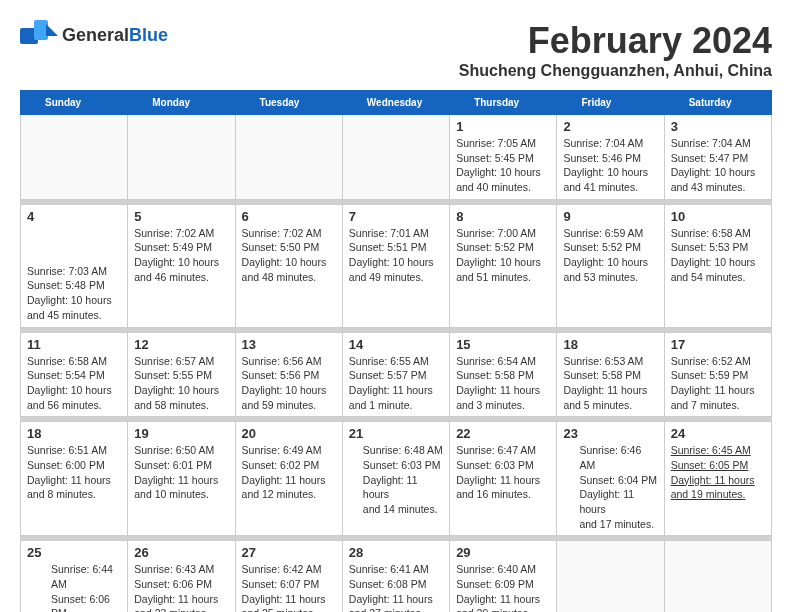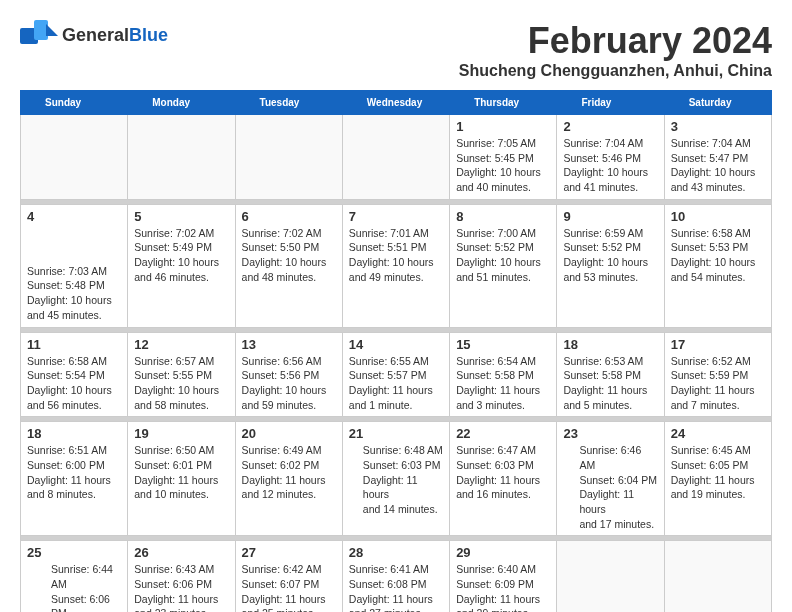--- a/index.html
+++ b/index.html
@@ -285,21 +285,21 @@
         </td>
         <td>
           <span class="day-number">23</span>
           <div class="day-info" style="white-space: pre-line; margin-left: 16px;">Sunrise: 6:46 AM
 Sunset: 6:04 PM
 Daylight: 11 hours
 and 17 minutes.</div>
         </td>
         <td>
           <span class="day-number">24</span>
-          <div class="day-info" style="white-space: pre-line;">Sunrise: 6:45 AM
+          <div class="day-info" style="white-space: pre-line; text-decoration: underline;">Sunrise: 6:45 AM
 Sunset: 6:05 PM
 Daylight: 11 hours
 and 19 minutes.</div>
         </td>
       </tr>
       <tr>
         <td colspan="7" style="background-color: rgb(208, 208, 208); padding: 2px; border: none;"></td>
       </tr>
       <tr>
         <td>

